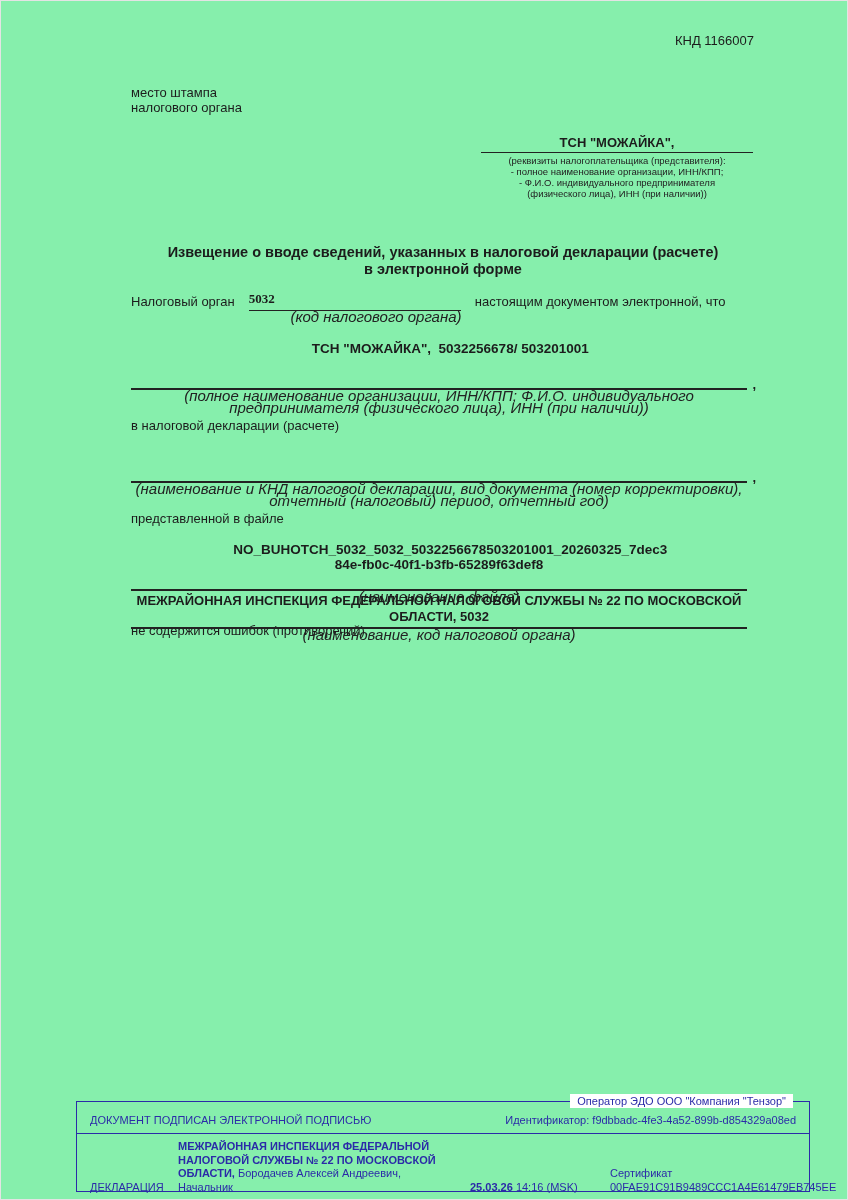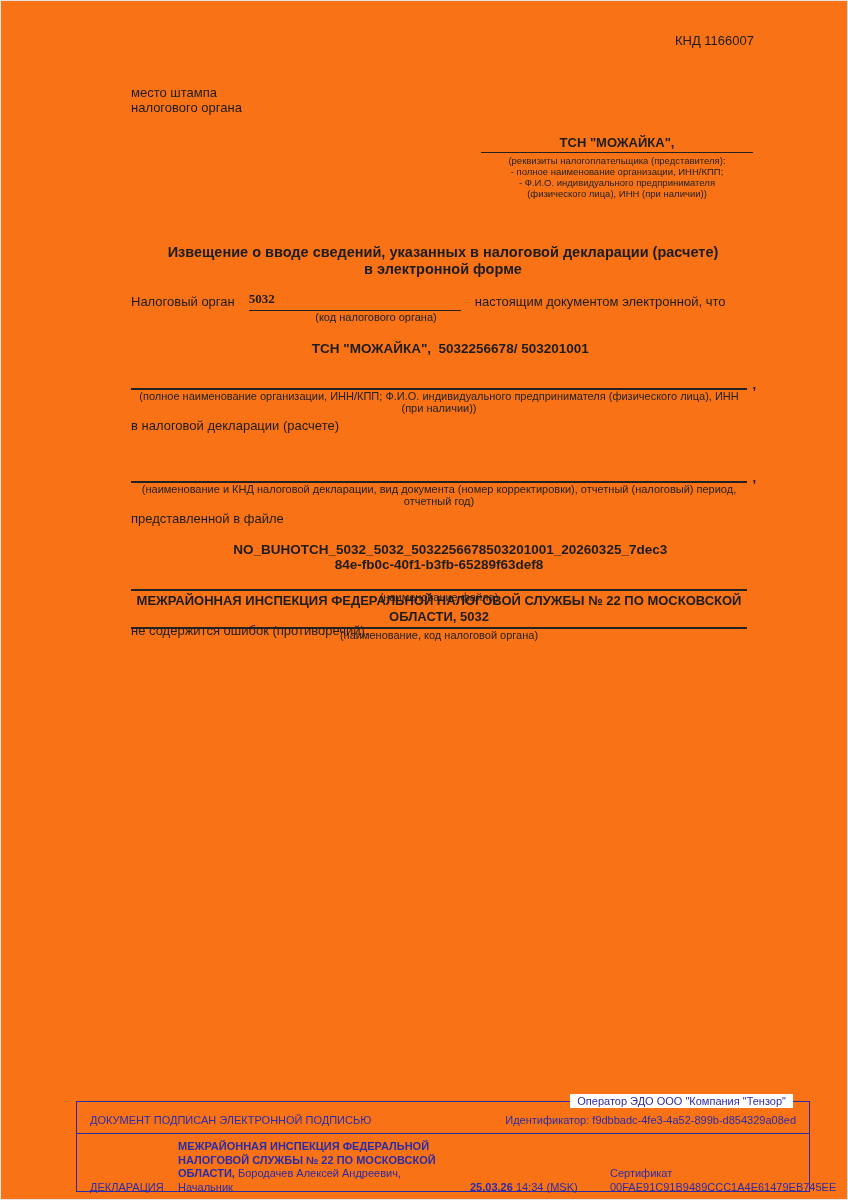--- a/index.html
+++ b/index.html
@@ -1,20 +1,20 @@
 <!DOCTYPE html>
 <html><head>
 <meta charset="utf-8">
 <style>
   * { margin:0; padding:0; box-sizing:border-box; }
   body { background:#fff; }
   .page {
     position:relative;
     width:848px; height:1200px;
-    background:#f97316;
+    background:#86efac;
     border:1px solid #e4e4e4;
     font-family:"Liberation Sans", sans-serif;
     color:#1c1c1c;
     overflow:hidden;
   }
   .knd {
     position:absolute; top:32px; right:93px;
     font-size:13px;
   }
   .stamp-place {
@@ -40,21 +40,21 @@
   }
   .main { position:absolute; top:290px; left:130px; width:616px; font-size:13px; }
   .row1 { display:flex; align-items:flex-end; }
   .row1-label { flex:none; padding-bottom:2px; }
   .row1-cell {
     flex:none; width:212px; margin-left:14px;
     text-align:left; font-weight:bold;
     border-bottom:1.5px solid #222; padding-bottom:3px;font-family:Liberation Serif, serif;
   }
   .row1-rest { flex:none; margin-left:14px; padding-bottom:2px; }
-  .cap { font-size:11px; line-height:12px; color:#222; text-align:center; }
+  .cap { font-size:15px; line-height:12px; color:#222; text-align:center;font-style:italic; }
   .cap-code { width:212px; margin-left:139px; }
   .rule-row {
     position:relative;
     text-align:center; font-weight:bold; font-size:13.5px; line-height:15px;
     border-bottom:2px solid #222; padding-bottom:2px;
     white-space:pre-wrap;
   }
   .rule-row .comma {
     position:absolute; right:-9px; bottom:-4px;
     font-weight:bold; font-size:13px;
@@ -160,18 +160,18 @@
     <div class="sig-legend">Оператор ЭДО ООО "Компания "Тензор"</div>
 
     <div class="sig-row-a">
       <span>ДОКУМЕНТ ПОДПИСАН ЭЛЕКТРОННОЙ ПОДПИСЬЮ</span>
       <span>Идентификатор: f9dbbadc-4fe3-4a52-899b-d854329a08ed</span>
     </div>
 
     <div class="sig-row-b">
       <span class="sig-doc-type">ДЕКЛАРАЦИЯ</span>
       <span class="sig-org"><b>МЕЖРАЙОННАЯ ИНСПЕКЦИЯ ФЕДЕРАЛЬНОЙ НАЛОГОВОЙ СЛУЖБЫ № 22 ПО МОСКОВСКОЙ ОБЛАСТИ,</b><span> Бородачев Алексей Андреевич, Начальник</span></span>
-      <span class="sig-date"><b>25.03.26</b><span> 14:34 (MSK)</span></span>
+      <span class="sig-date"><b>25.03.26</b><span> 14:16 (MSK)</span></span>
       <span class="sig-cert">Сертификат 00FAE91C91B9489CCC1A4E61479EB745EE</span>
     </div>
   </div>
 
 </div>
 
 </body></html>

